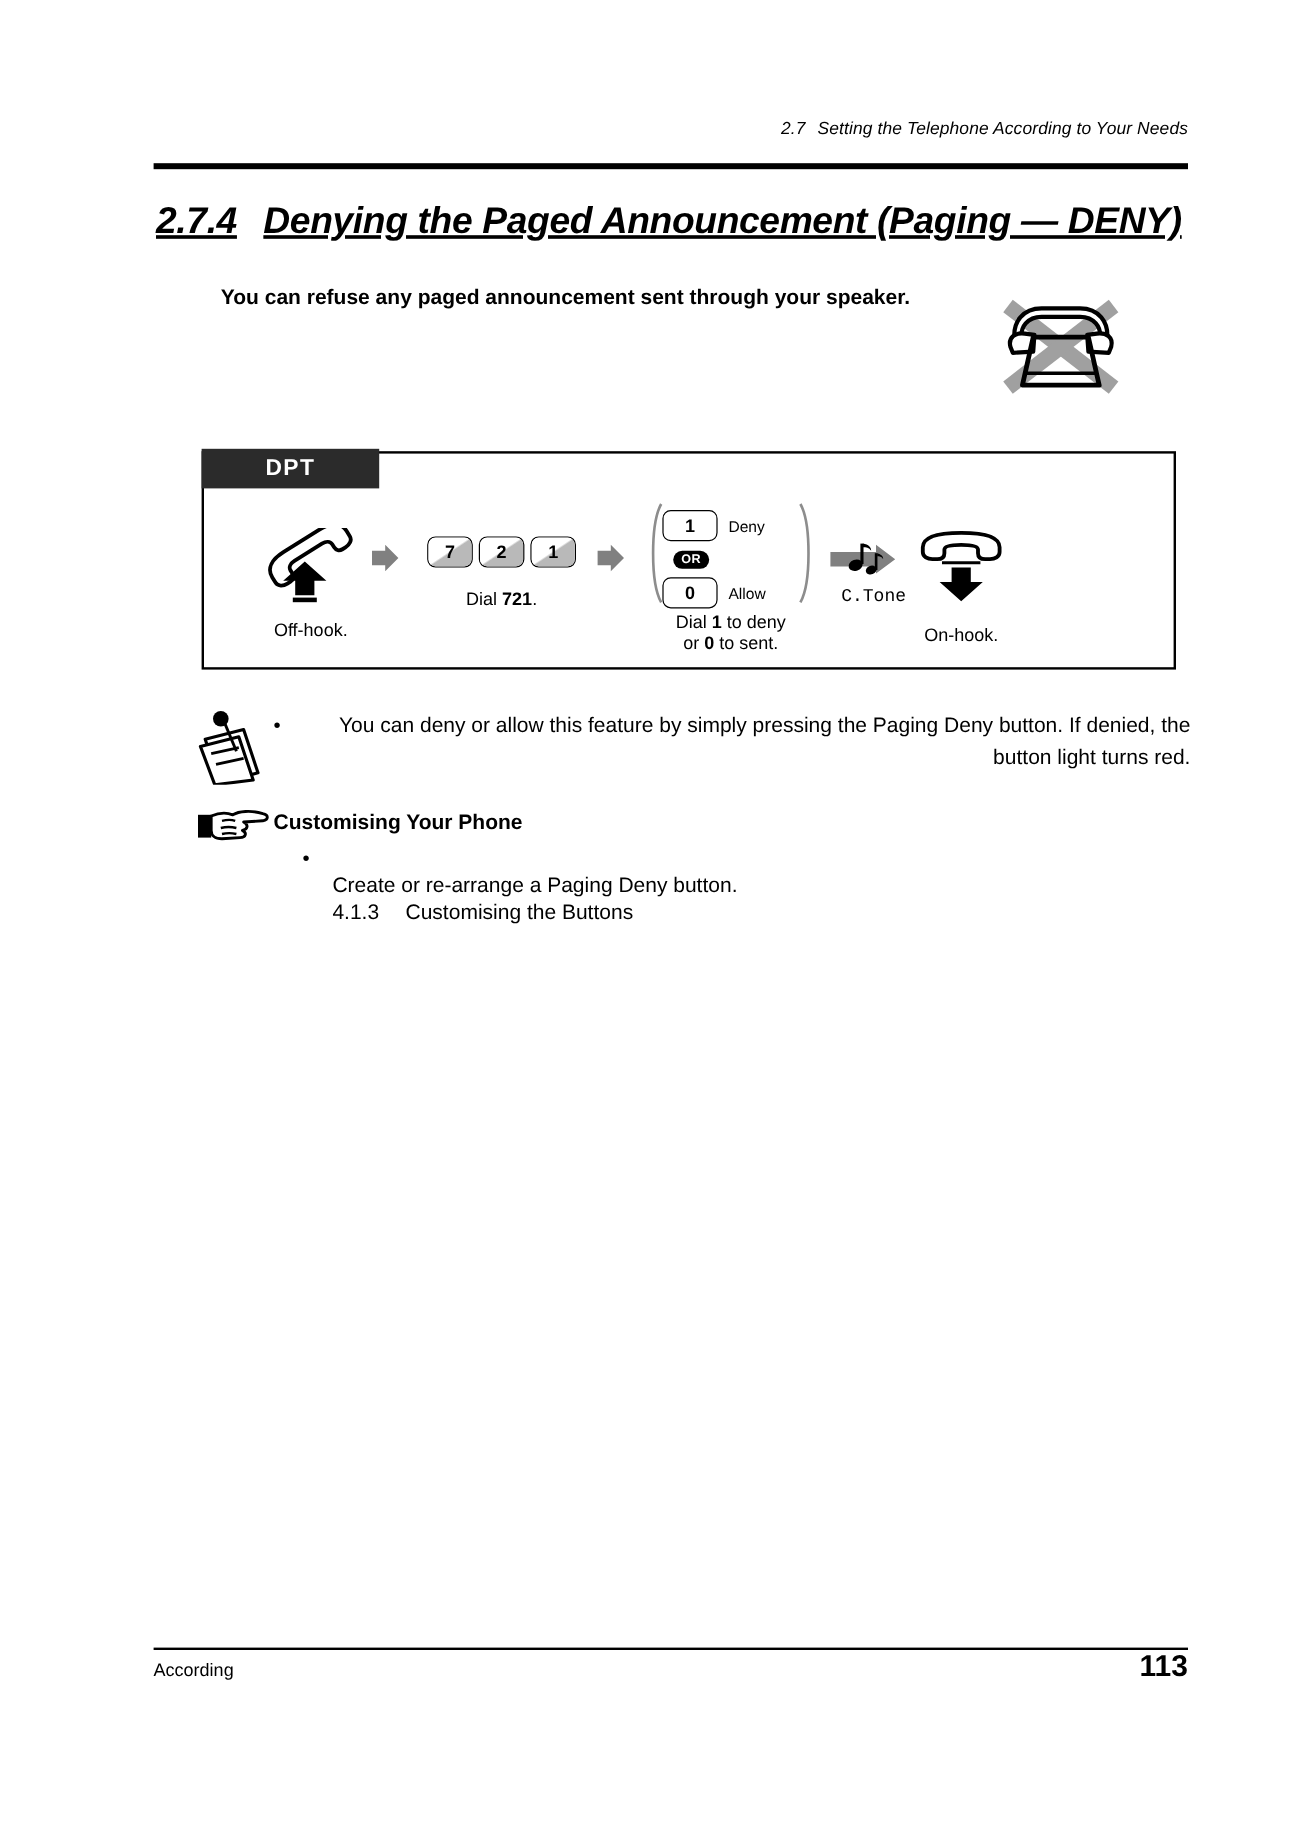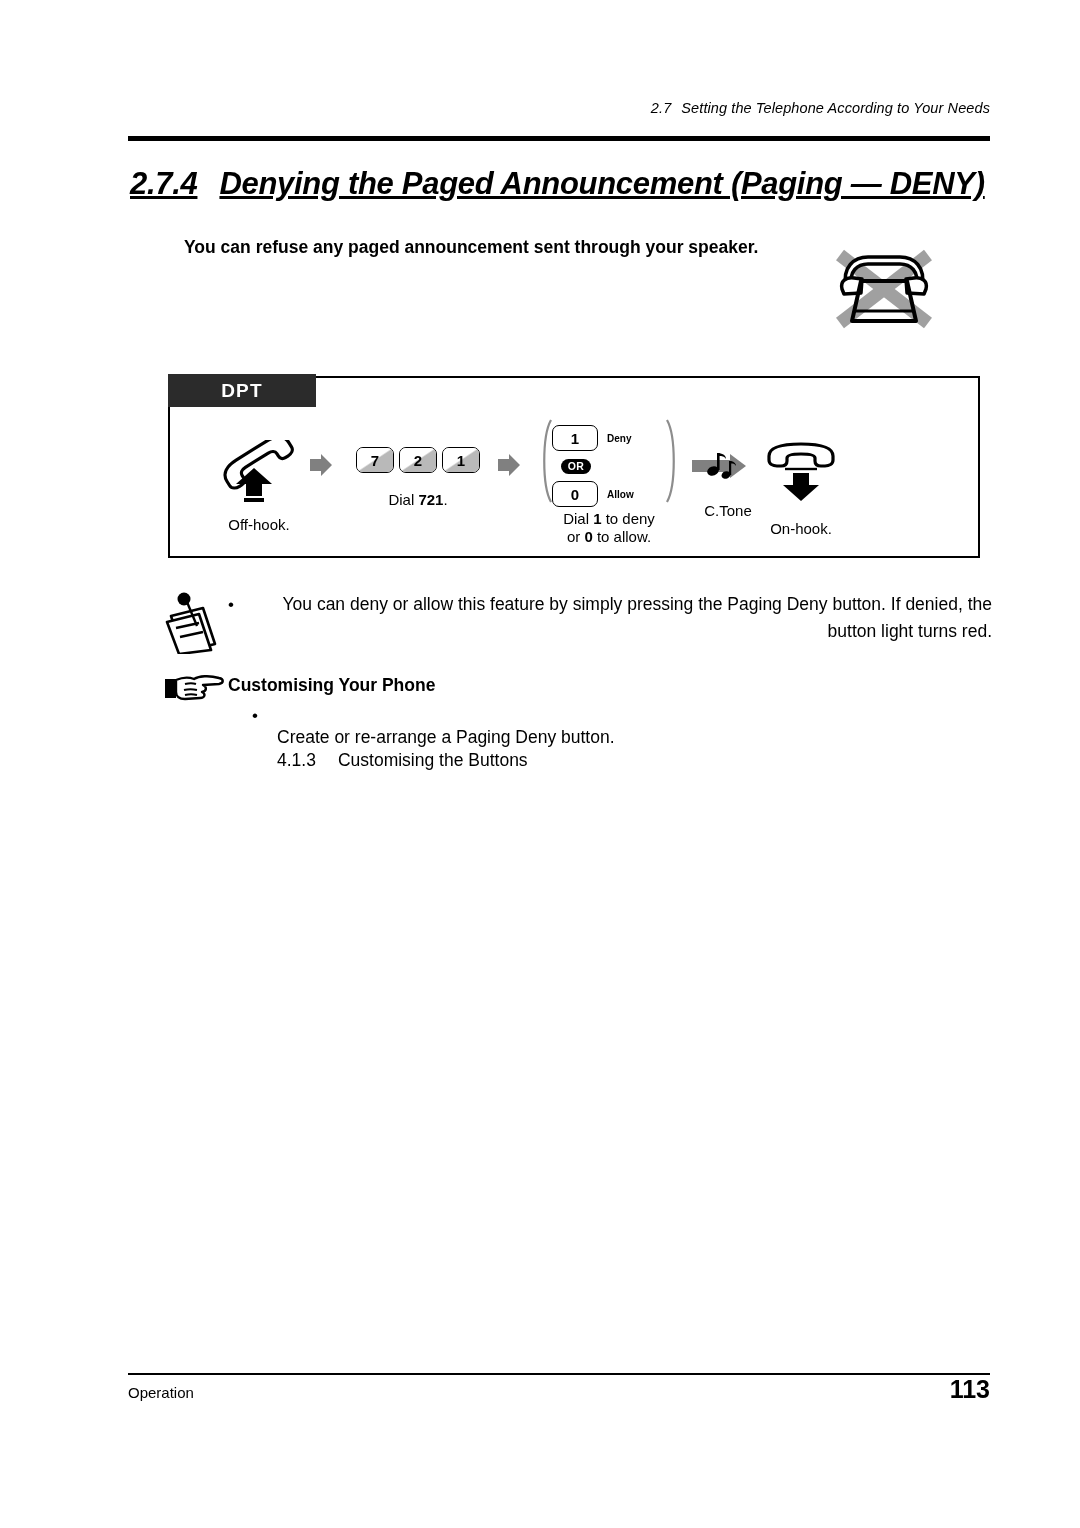--- a/index.html
+++ b/index.html
@@ -174,40 +174,40 @@
     left: 14px;
     top: 6px;
     width: 116px;
   }
   .choice-row {
     display: flex;
     align-items: center;
     gap: 9px;
     height: 28px;
   }
-  .choice-label { font-size: 10px; font-weight: bold; }
+  .choice-label { font-size: 13px; }
   .or-badge {
     width: 30px;
     height: 15px;
     margin-left: 9px;
     border-radius: 8px;
     background: #000000;
     color: #ffffff;
     font-size: 10.5px;
     font-weight: bold;
     letter-spacing: 0.4px;
     display: flex;
     align-items: center;
     justify-content: center;
   }
   .step-choice .step-caption { margin-top: 6px; }
 
   
   .step-tone { left: 686px; top: 450px; width: 84px; }
-  .step-tone .step-caption { margin-top: 16px; }
+  .step-tone .step-caption { margin-top: 2px; font-family: Liberation Mono, monospace; }
 
   
   .step-onhook { left: 753px; top: 442px; width: 96px; }
   .step-onhook .step-caption { margin-top: 12px; }
 
   
   .note-icon {
     position: absolute;
     left: 163px;
     top: 592px;
@@ -395,21 +395,21 @@
       <div class="choice-row">
         <div class="key wide">
             <span>0</span>
           </div>
         <div class="choice-label">Allow</div>
       </div>
     </div>
   </div>
   <div class="step-caption">
     <div><span>Dial </span><b>1</b><span> to deny</span></div>
-    <div><span>or </span><b>0</b><span> to allow.</span></div>
+    <div><span>or </span><b>0</b><span> to sent.</span></div>
   </div>
 </div>
 
 <div class="step step-tone">
   <div>
     <svg width="84" height="32" viewBox="0 0 84 32" xmlns="http://www.w3.org/2000/svg">
       <path d="M6 10 L44 10 L44 4 L60 16 L44 28 L44 22 L6 22 Z" fill="#808080"></path>
       <g fill="#000000">
         <ellipse cx="27" cy="21" rx="6" ry="4.6" transform="rotate(-20 27 21)"></ellipse>
         <rect x="31" y="3" width="2.6" height="17"></rect>
@@ -457,14 +457,14 @@
   </svg>
 </div>
 <div class="cust-heading">Customising Your Phone</div>
 <div class="cust-bullet">•</div>
 <div class="cust-line1">
   <span class="ref-num">4.1.3</span><span>Customising the Buttons</span>
 </div>
 <div class="cust-line2">Create or re-arrange a Paging Deny button.</div>
 
 <div class="footer-rule"></div>
-<div class="footer-left">Operation</div>
+<div class="footer-left">According</div>
 <div class="footer-right">113</div>
 
 </body></html>

